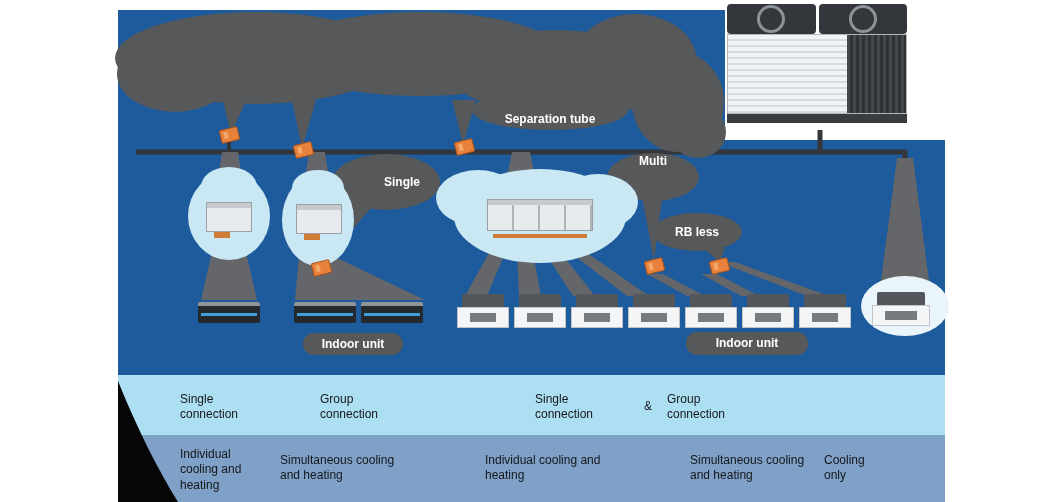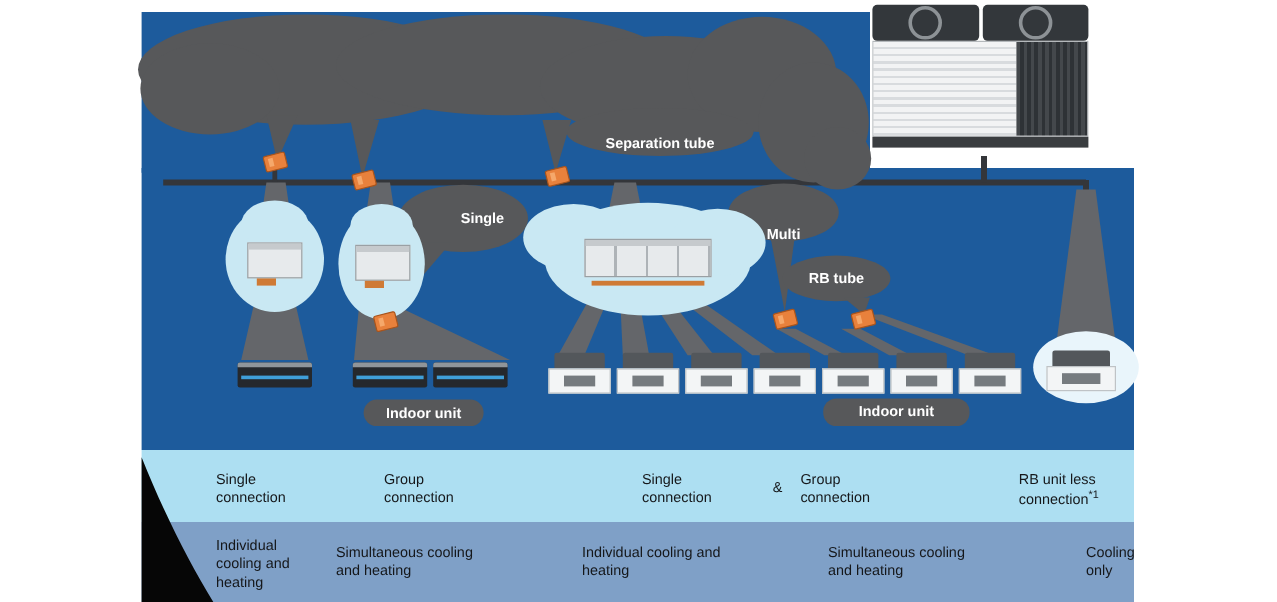--- a/index.html
+++ b/index.html
@@ -178,31 +178,30 @@
     <div class="cas-top"></div>
     <div class="cas-panel"></div>
   </div>
   <div class="u cassette big" style="left:872px;top:292px;">
     <div class="cas-top"></div>
     <div class="cas-panel"></div>
   </div>
 
   <div class="callout" style="left:550px;top:112px;">Separation tube</div>
   <div class="callout" style="left:402px;top:175px;">Single</div>
-  <div class="callout" style="left:653px;top:188px;">Multi</div>
-  <div class="callout" style="left:697px;top:225px;">RB tube</div>
+  <div class="callout" style="left:653px;top:154px;">Multi</div>
+  <div class="callout" style="left:697px;top:225px;">RB less</div>
   <div class="callout" style="left:353px;top:337px;">Indoor unit</div>
   <div class="callout" style="left:747px;top:336px;">Indoor unit</div>
 
   <div class="lbl" style="left:225px;top:392px;width:90px;">Single connection</div>
   <div class="lbl" style="left:365px;top:392px;width:90px;">Group connection</div>
   <div class="lbl" style="left:580px;top:392px;width:90px;">Single connection</div>
   <div class="lbl" style="left:648px;top:399px;">&amp;</div>
   <div class="lbl" style="left:712px;top:392px;width:90px;">Group connection</div>
-  <div class="lbl" style="left:905px;top:392px;width:112px;"><span>RB unit less connection</span><sup>*1</sup></div>
 
   <div class="lbl" style="left:222px;top:447px;width:84px;">Individual cooling and heating</div>
   <div class="lbl" style="left:345px;top:453px;width:130px;">Simultaneous cooling and heating</div>
   <div class="lbl" style="left:545px;top:453px;width:120px;">Individual cooling and heating</div>
   <div class="lbl" style="left:755px;top:453px;width:130px;">Simultaneous cooling and heating</div>
-  <div class="lbl" style="left:935px;top:453px;width:60px;">Cooling only</div>
+  <div class="lbl" style="left:854px;top:453px;width:60px;">Cooling only</div>
 
 </div>
 
 </body></html>

